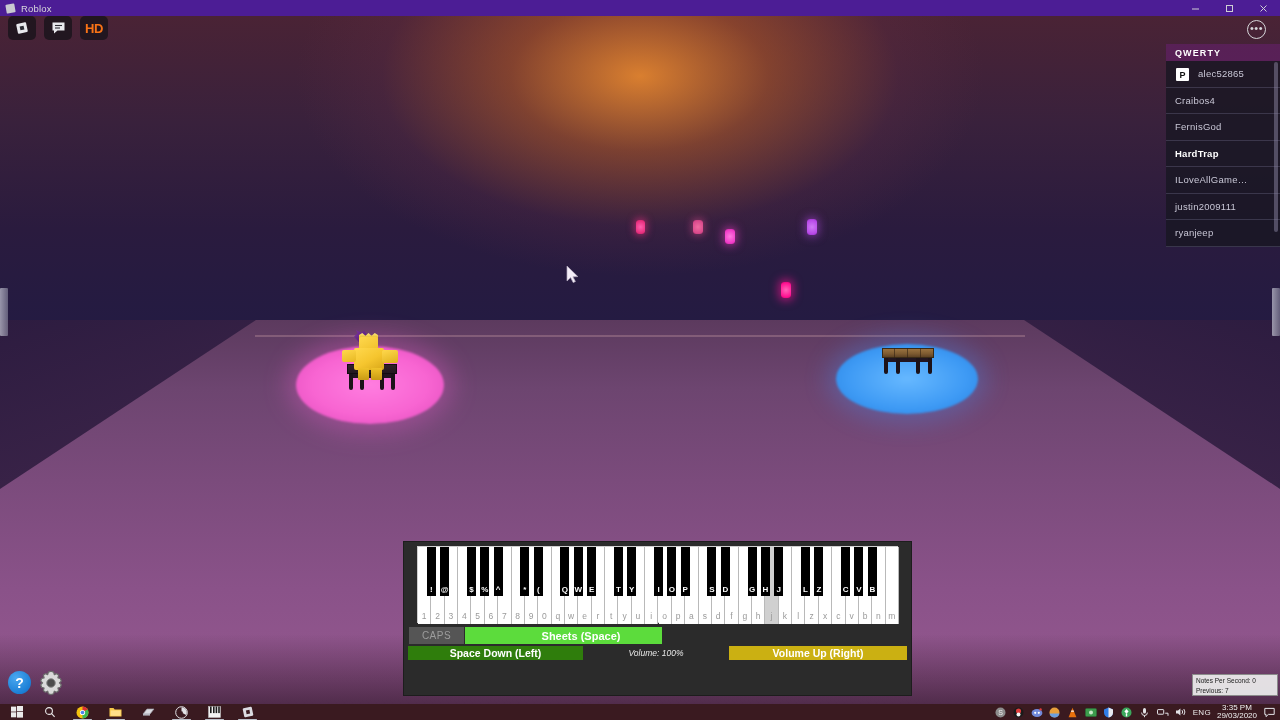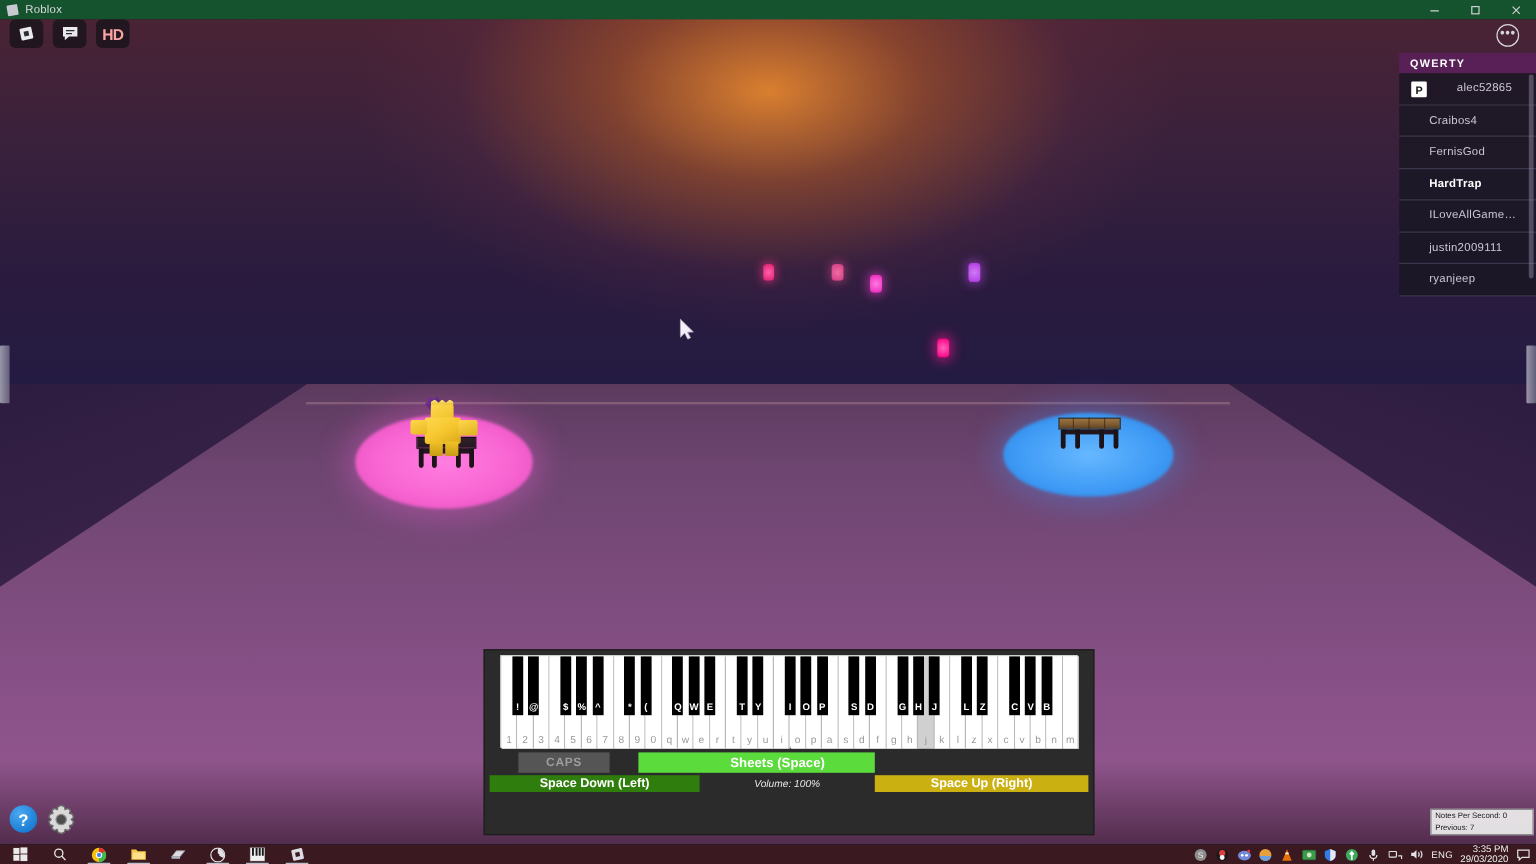--- a/index.html
+++ b/index.html
@@ -6,21 +6,21 @@
   html, body {
     width: 1280px; height: 720px; overflow: hidden;
     font-family: "Liberation Sans", sans-serif;
     background: #000;
   }
   #root { position: relative; width: 1280px; height: 720px; overflow: hidden; }
 
   
   .titlebar {
     position: absolute; top: 0; left: 0; width: 1280px; height: 16px;
-    background: #14532d; display: flex; align-items: center;
+    background: #4c1d95; display: flex; align-items: center;
     padding-left: 6px; z-index: 90;
   }
   .tb-logo {
     width: 9px; height: 9px; background: #c8c8d0;
     transform: rotate(-10deg); border-radius: 1px; margin-right: 6px;
   }
   .tb-title { color: #d8d8dc; font-size: 9.5px; letter-spacing: .2px; }
   .tb-ctrls { position: absolute; right: 0; top: 0; height: 16px; display: flex; }
   .tb-btn {
     width: 34px; height: 16px; display: flex; align-items: center; justify-content: center;
@@ -147,21 +147,21 @@
 
   
   .cursor { position: absolute; z-index: 60; pointer-events: none; }
 
   
   .rbx-topbar { position: absolute; left: 8px; top: 16px; display: flex; gap: 8px; z-index: 40; }
   .rbx-btn {
     width: 28px; height: 24px; border-radius: 5px;
     background: rgba(20,18,24,.72);
     display: flex; align-items: center; justify-content: center;
-    color: #fca5a5;
+    color: #f97316;
   }
   .rbx-btn .hd-txt { font-size: 13px; font-weight: bold; letter-spacing: -.5px; }
   .rbx-dots {
     position: absolute; right: 14px; top: 20px; z-index: 40;
     width: 19px; height: 19px; border-radius: 50%;
     border: 1.4px solid #d6d6da; color: #d6d6da;
     display: flex; align-items: center; justify-content: center;
     font-size: 11px; letter-spacing: .5px; line-height: 0; padding-bottom: 3px;
   }
 
@@ -174,21 +174,21 @@
     height: 17px; background: rgba(92,33,92,.86);
     display: flex; align-items: center; padding-left: 9px;
     color: #ffffff; font-size: 9px; font-weight: bold; letter-spacing: 1.1px;
   }
   .pl-body { background: rgba(24,22,34,.80); }
   .pl-row {
     height: 26.5px; display: flex; align-items: center;
     border-bottom: 1px solid rgba(130,125,160,.30);
     padding-left: 9px; position: relative;
   }
-  .pl-name { color: #c9c7d6; font-size: 9.5px; letter-spacing: .25px; margin-left: 16px; }
+  .pl-name { color: #c9c7d6; font-size: 9.5px; letter-spacing: .25px; }
   .pl-name.bold { color: #ffffff; font-weight: bold; }
   .pl-badge {
     position: absolute; left: 10px; top: 7px; width: 13px; height: 13px;
     background: #fff; display: flex; align-items: center; justify-content: center;
     color: #111; font-size: 9px; font-weight: bold; border-radius: 1px;
   }
   .pl-row.has-badge .pl-name { padding-left: 23px; }
   .pl-scroll {
     position: absolute; right: 2px; top: 18px; width: 4px; height: 170px;
     background: rgba(150,145,175,.45); border-radius: 2px;
@@ -251,24 +251,24 @@
   }
 
   
   .pu-row2 { display: flex; height: 17px; margin-top: 4px; }
   .btn-exit {
     width: 221px; height: 17px; background: #ff4f4f; color: #fff;
     font-size: 11px; font-weight: bold; display: flex;
     align-items: center; justify-content: center;
   }
   .btn-caps {
-    width: 76px; height: 17px; background: #555555; color: #9d9d9d;
-    font-size: 10px; font-weight: bold; display: flex;
+    width: 55px; height: 17px; background: #555555; color: #9d9d9d;
+    font-size: 10px; font-weight: normal; display: flex;
     align-items: center; justify-content: center;
-    margin: 0 24px; letter-spacing: .5px;
+    margin: 0 1px; letter-spacing: .5px;
   }
   .btn-sheets {
     width: 197px; height: 17px; background: #5cdc3c; color: #fff;
     font-size: 11px; font-weight: bold; display: flex;
     align-items: center; justify-content: center; padding-left: 35px;
   }
   .pu-row3 { display: flex; height: 14px; margin-top: 2px; align-items: center; }
   .btn-voldown {
     width: 175px; height: 14px; background: #2f7d0c; color: #fff;
     font-size: 10.5px; font-weight: bold; display: flex;
@@ -316,21 +316,21 @@
   .tb-underline {
     position: absolute; bottom: 0; left: 7px; width: 19px; height: 1.5px;
     background: #b9bec8; border-radius: 1px;
   }
   .tb-right {
     margin-left: auto; display: flex; align-items: center; height: 16px;
     padding-right: 4px; gap: 6px;
   }
   .tray-icon { width: 12px; height: 12px; display: flex; align-items: center; justify-content: center; }
   .tray-lang { color: #eaeaea; font-size: 8px; letter-spacing: .3px; }
-  .tray-clock { color: #f0f0f0; font-size: 8px; line-height: 8.5px; text-align: right; }
+  .tray-clock { color: #f0f0f0; font-size: 8px; line-height: 8.5px; text-align: center; }
   .tray-action { width: 13px; height: 13px; display: flex; align-items: center; justify-content: center; }
 </style>
 </head>
 <body>
 
 <div id="root">
 
   <div class="titlebar">
     <div class="tb-logo"></div>
     <span class="tb-title">Roblox</span>
@@ -655,21 +655,21 @@
       </div>
 
     <div class="pu-row2">
       <div class="btn-caps">CAPS</div>
       <div class="btn-sheets">Sheets (Space)</div>
     </div>
 
     <div class="pu-row3">
       <div class="btn-voldown">Space Down (Left)</div>
       <div class="volume-label">Volume: 100%</div>
-      <div class="btn-volup">Space Up (Right)</div>
+      <div class="btn-volup">Volume Up (Right)</div>
     </div>
   </div>
 
   <div class="nps">
     <div>Notes Per Second: 0</div>
     <div>Previous: 7</div>
   </div>
 
   <div class="help-btn">
     <span>?</span>

